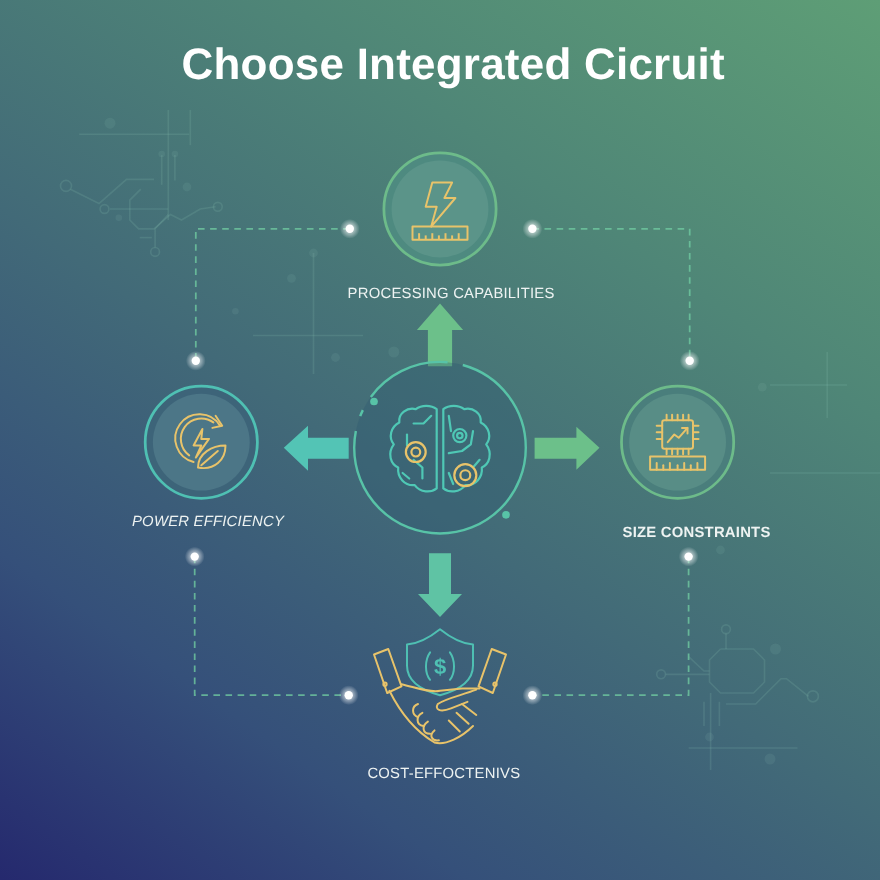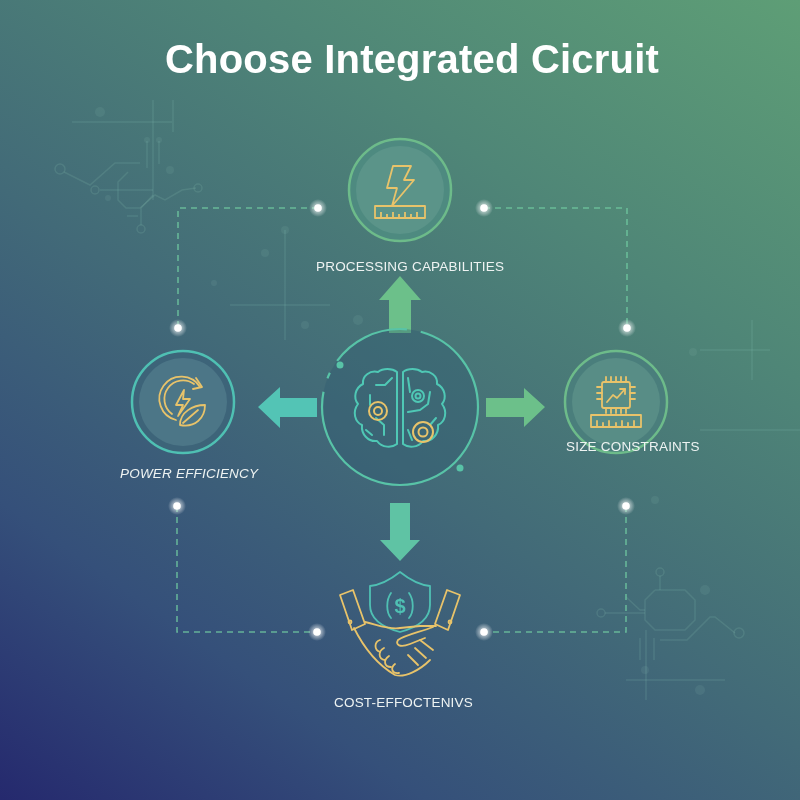--- a/index.html
+++ b/index.html
@@ -210,21 +210,21 @@
       <rect x="591" y="415" width="50" height="12"></rect>
       <line x1="597" y1="421" x2="597" y2="427"></line>
         <line x1="603" y1="423" x2="603" y2="427"></line>
       <line x1="609" y1="421" x2="609" y2="427"></line>
         <line x1="616" y1="423" x2="616" y2="427"></line>
       <line x1="622" y1="421" x2="622" y2="427"></line>
         <line x1="628" y1="423" x2="628" y2="427"></line>
       <line x1="634" y1="421" x2="634" y2="427"></line>
     </g>
   </svg>
-  <div class="label" style="left:566px; top:439px;">SIZE CONSTRAINTS</div>
+  <div class="label" style="left:566px; top:476px;font-weight:bold;">SIZE CONSTRAINTS</div>
 
   <svg class="layer" width="800" height="800">
     <g fill="none" stroke-width="1.8" stroke-linecap="round" stroke-linejoin="round">
       <path d="M400,572 C390,580 380,585 370,586 L370,605 C370,620 385,628 400,632 C415,628 430,620 430,605 L430,586 C420,585 410,580 400,572 Z" stroke="#4fc0b3"></path>
       <path d="M391,593 C386,600 386,612 391,618" stroke="#4fc0b3"></path>
       <path d="M409,593 C414,600 414,612 409,618" stroke="#4fc0b3"></path>
       <text x="400" y="613" text-anchor="middle" fill="#4fc0b3" stroke="none" font-family="Liberation Sans, sans-serif" font-size="20" font-weight="700">$</text>
       <g stroke="#e8c36a">
         <polygon points="340,595 353,590 365,624 352,630"></polygon>
         <circle cx="350" cy="622" r="1.5"></circle>

